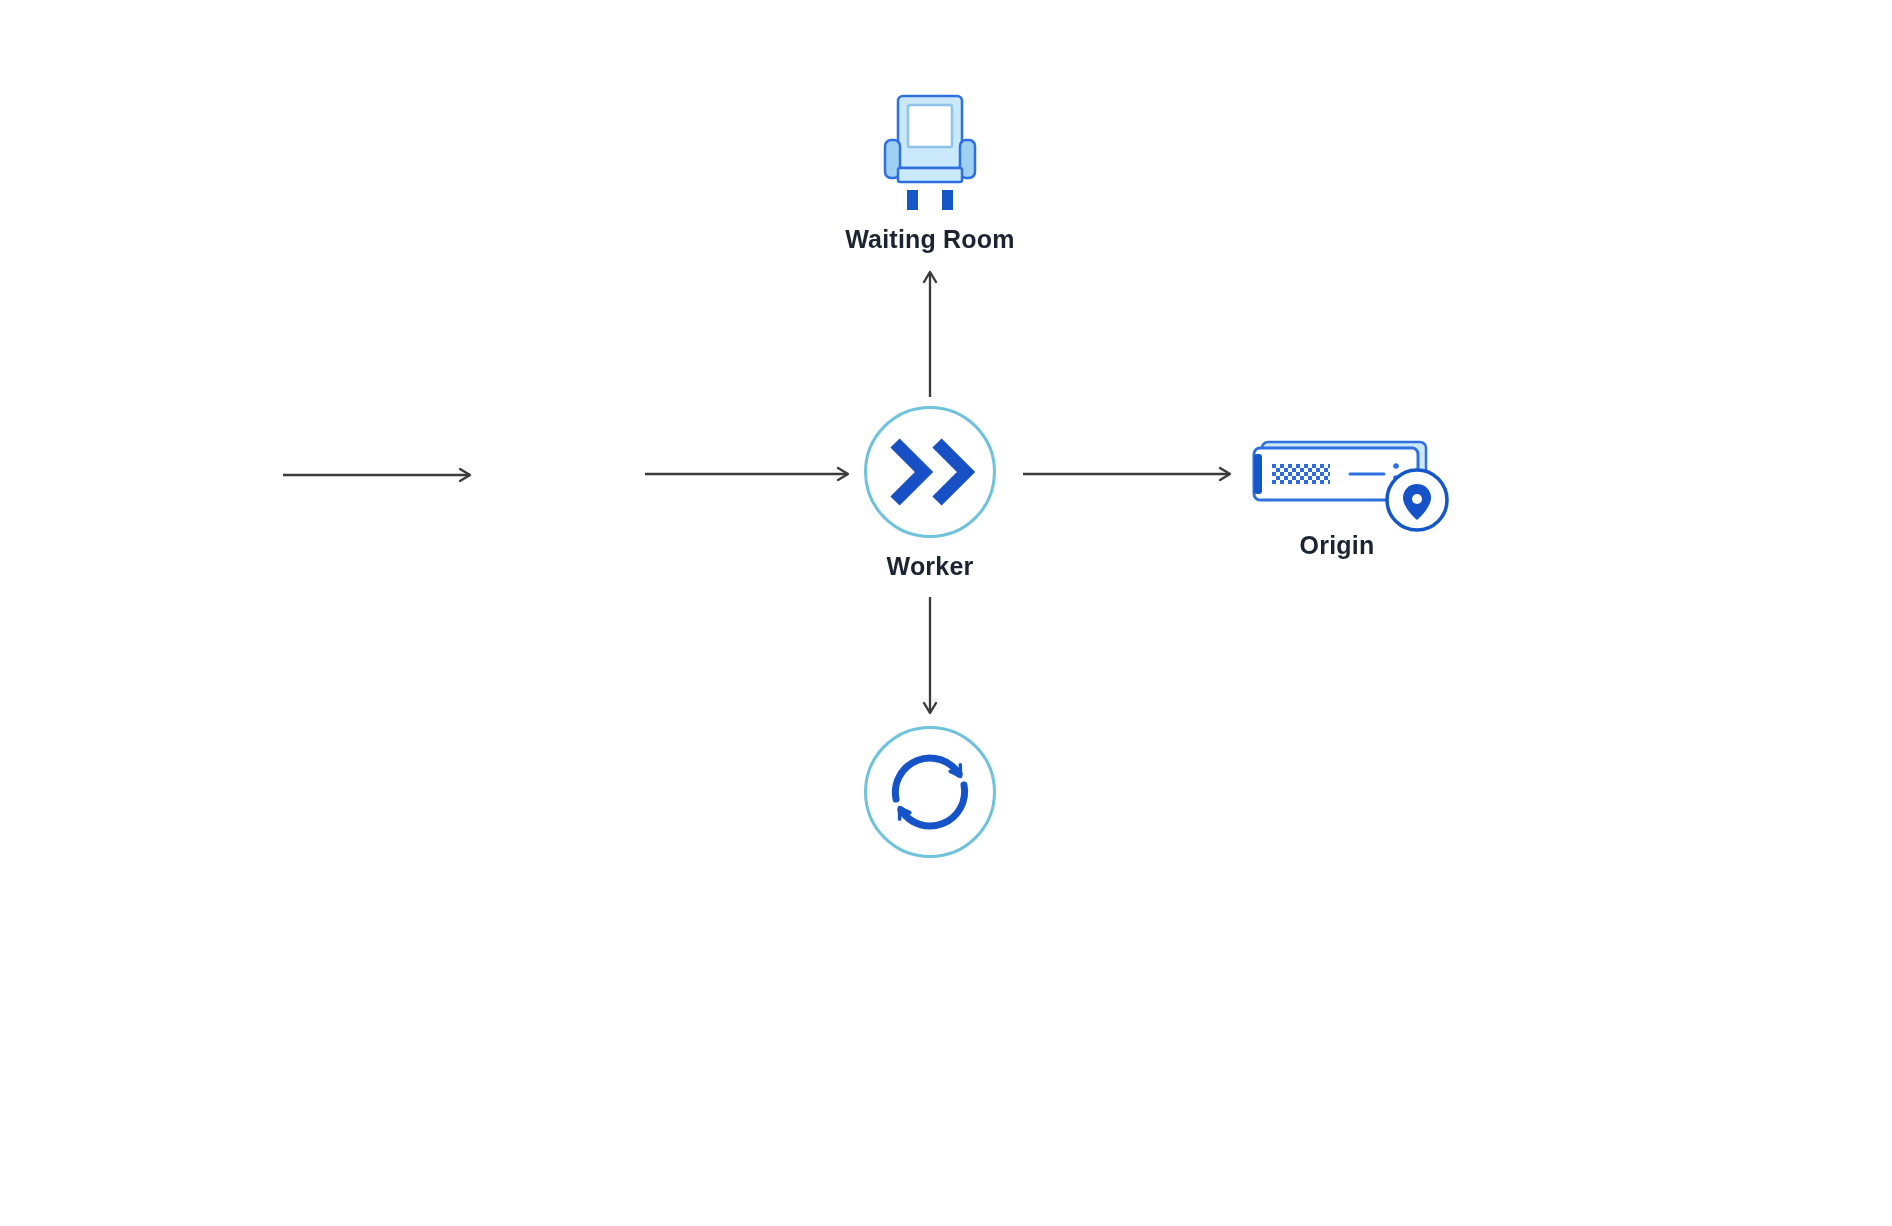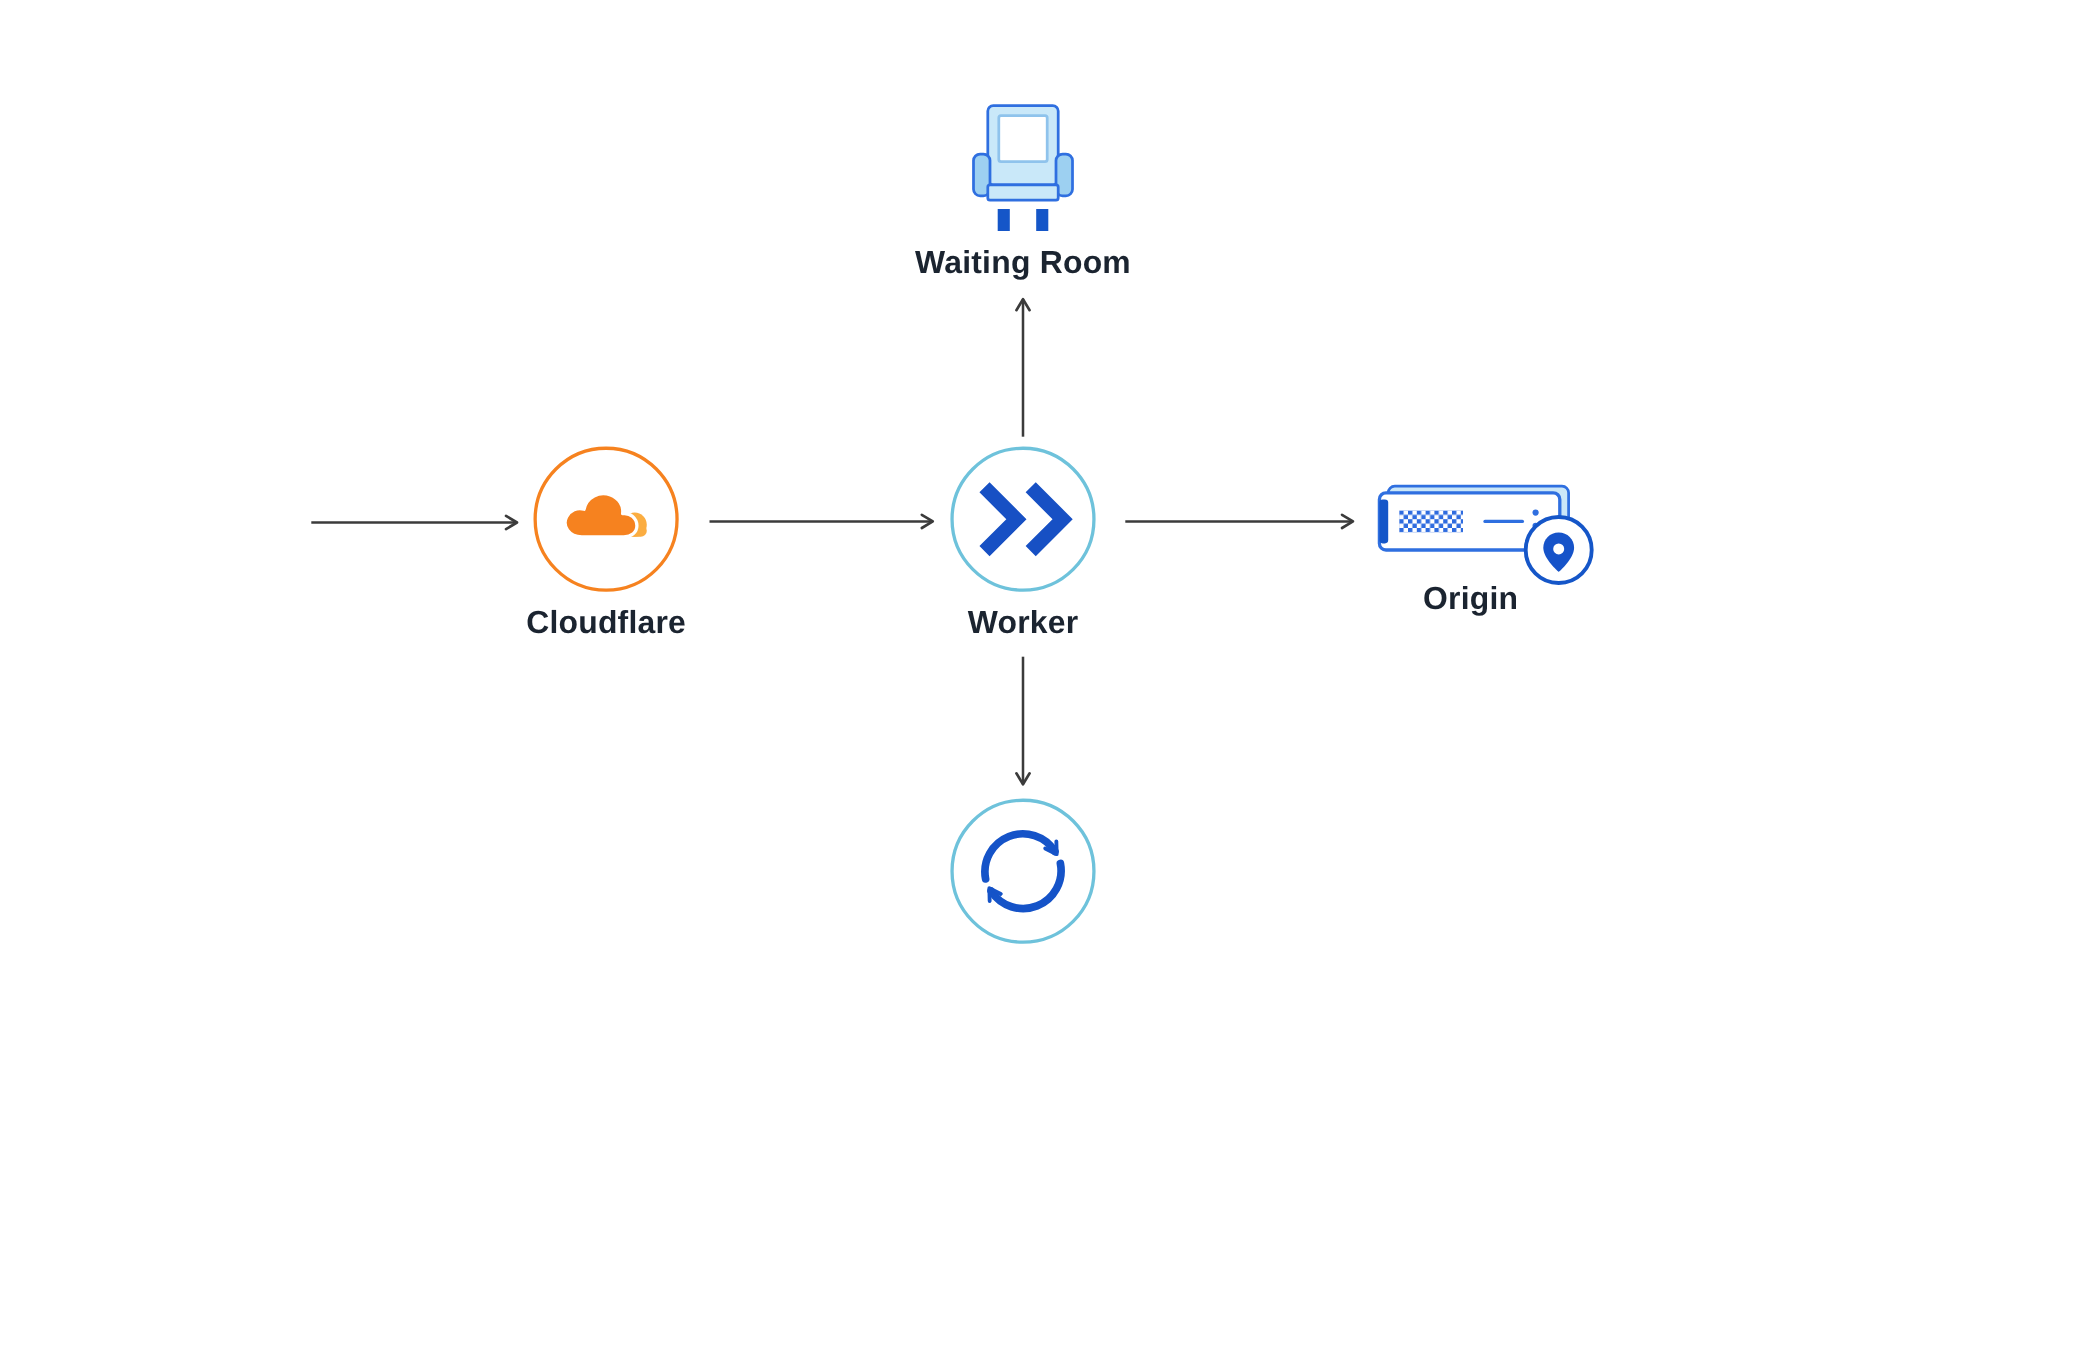--- a/index.html
+++ b/index.html
@@ -6,21 +6,21 @@
   .canvas {
     position:relative;
     width:1892px; height:1226px;
     background:#ffffff;
     font-family:"Liberation Sans", sans-serif;
     overflow:hidden;
   }
   .edges-layer { position:absolute; left:0; top:0; width:1892px; height:1226px; }
   .node { position:absolute; display:flex; flex-direction:column; align-items:center; }
   .node-label {
-    font-weight:700; font-size:29px; line-height:30px;
+    font-weight:700; font-size:25px; line-height:30px;
     color:#1B2430; text-align:center; letter-spacing:.2px;
   }
   .ring {
     width:126px; height:126px; border-radius:50%;
     background:#ffffff; box-sizing:content-box;
     display:flex; align-items:center; justify-content:center;
   }
   .ring-orange { border:3px solid #F6821F; }
   .ring-cyan   { border:3px solid #6EC2DB; }
   .node-request        { left:88px;   top:424px;  width:200px; }
@@ -61,39 +61,20 @@
       <rect x="6" y="46" width="15" height="38" rx="6" fill="#9DD0F1" stroke="#2F6FE0" stroke-width="2.5"></rect>
       <rect x="81" y="46" width="15" height="38" rx="6" fill="#9DD0F1" stroke="#2F6FE0" stroke-width="2.5"></rect>
       <rect x="19" y="74" width="64" height="14" rx="2" fill="#C9E8F9" stroke="#2F6FE0" stroke-width="2.5"></rect>
       <rect x="28" y="96" width="11" height="20" fill="#1556C8"></rect>
       <rect x="63" y="96" width="11" height="20" fill="#1556C8"></rect>
     </svg>
     <div class="node-label">Waiting Room</div>
   </div>
 
 
-  <div class="node node-cloudflare">
-    <div class="ring ring-orange">
-      <svg width="126" height="126" viewBox="-63 -63 126 126" aria-hidden="true">
-        <g transform="translate(2,4)">
-          <circle cx="24" cy="1" r="11" fill="#FBAD41"></circle>
-          <rect x="14" y="1" width="21" height="11" rx="5.5" fill="#FBAD41"></rect>
-          <path d="M -24,12
-                   C -36,12 -42,2 -38,-6
-                   C -35,-12 -28,-15 -22,-13
-                   C -20,-24 -8,-30 2,-26
-                   C 10,-23 14,-16 13,-9
-                   C 20,-10 26,-5 26,2
-                   C 26,8 21,12 14,12
-                   Z" fill="#F6821F" stroke="#FFFFFF" stroke-width="3" stroke-linejoin="round"></path>
-        </g>
-      </svg>
-    </div>
-    <div class="node-label">Cloudflare</div>
-  </div>
 
   <div class="node node-worker">
     <div class="ring ring-cyan">
       <svg width="126" height="126" viewBox="-63 -63 126 126" aria-hidden="true">
         <polyline points="-35,-29 -6,0 -35,29" fill="none" stroke="#1750C4" stroke-width="13" stroke-linejoin="miter"></polyline>
         <polyline points="7,-29 36,0 7,29" fill="none" stroke="#1750C4" stroke-width="13" stroke-linejoin="miter"></polyline>
       </svg>
     </div>
     <div class="node-label">Worker</div>
   </div>

